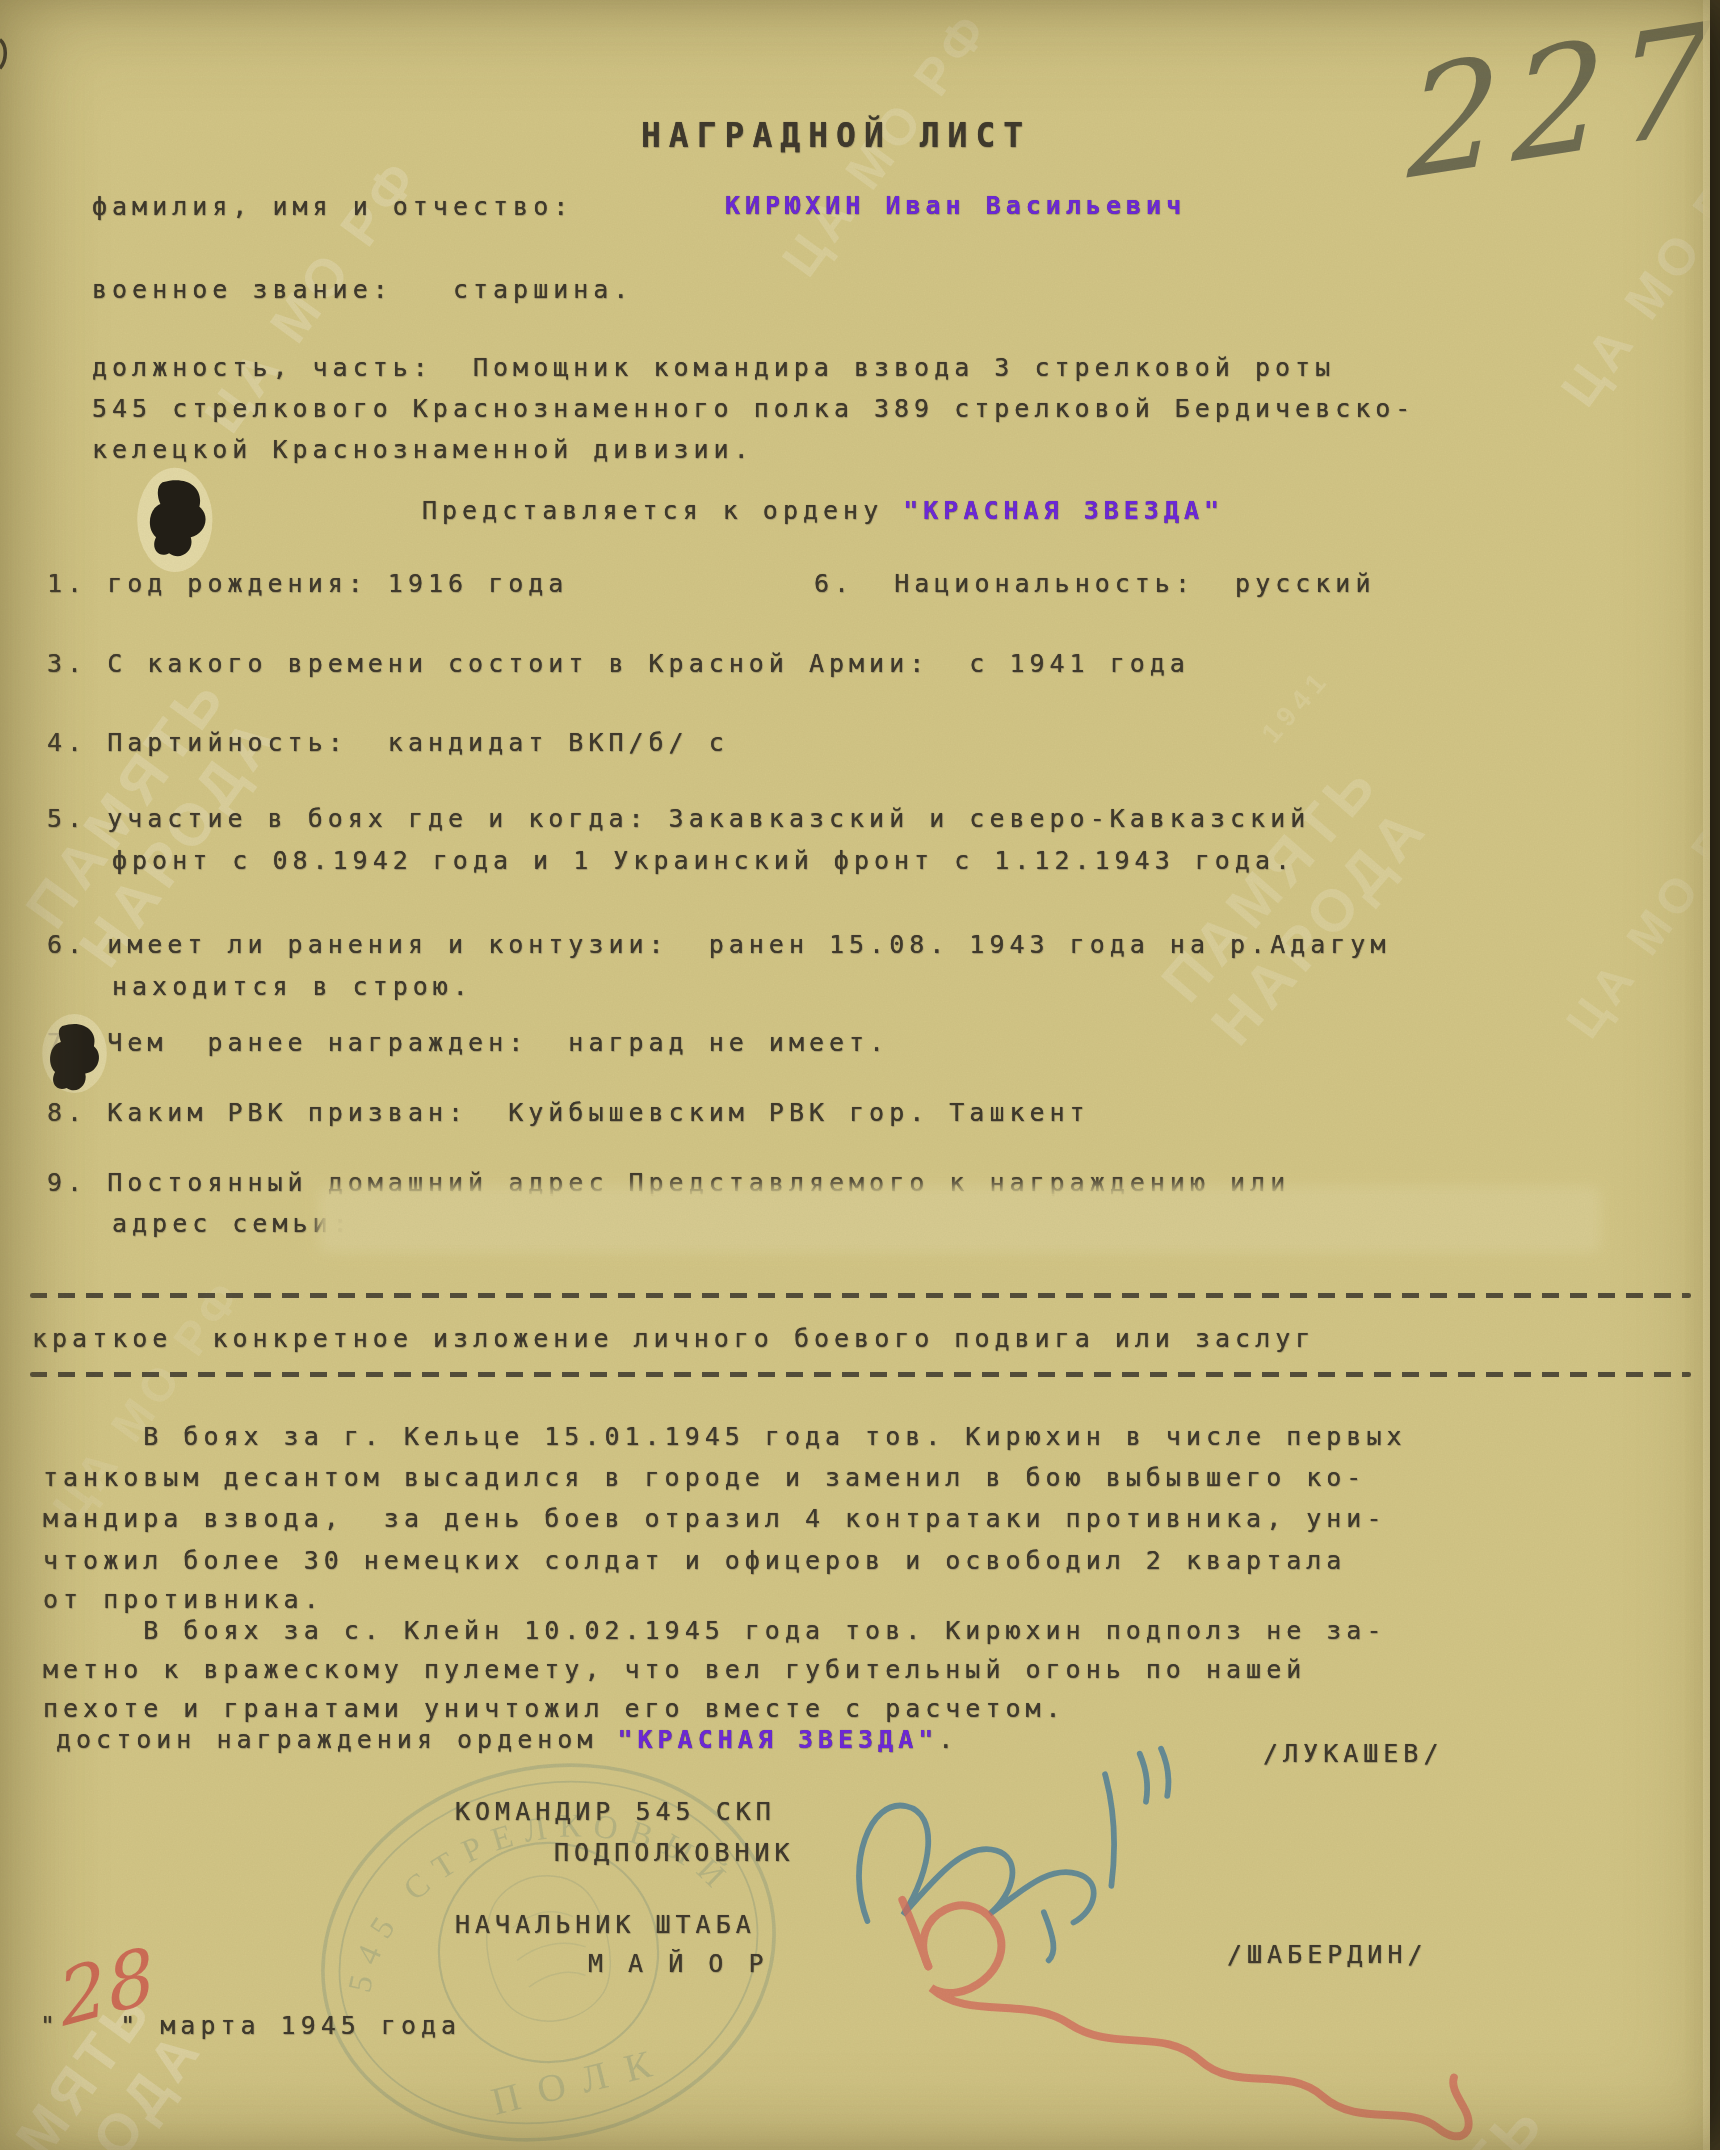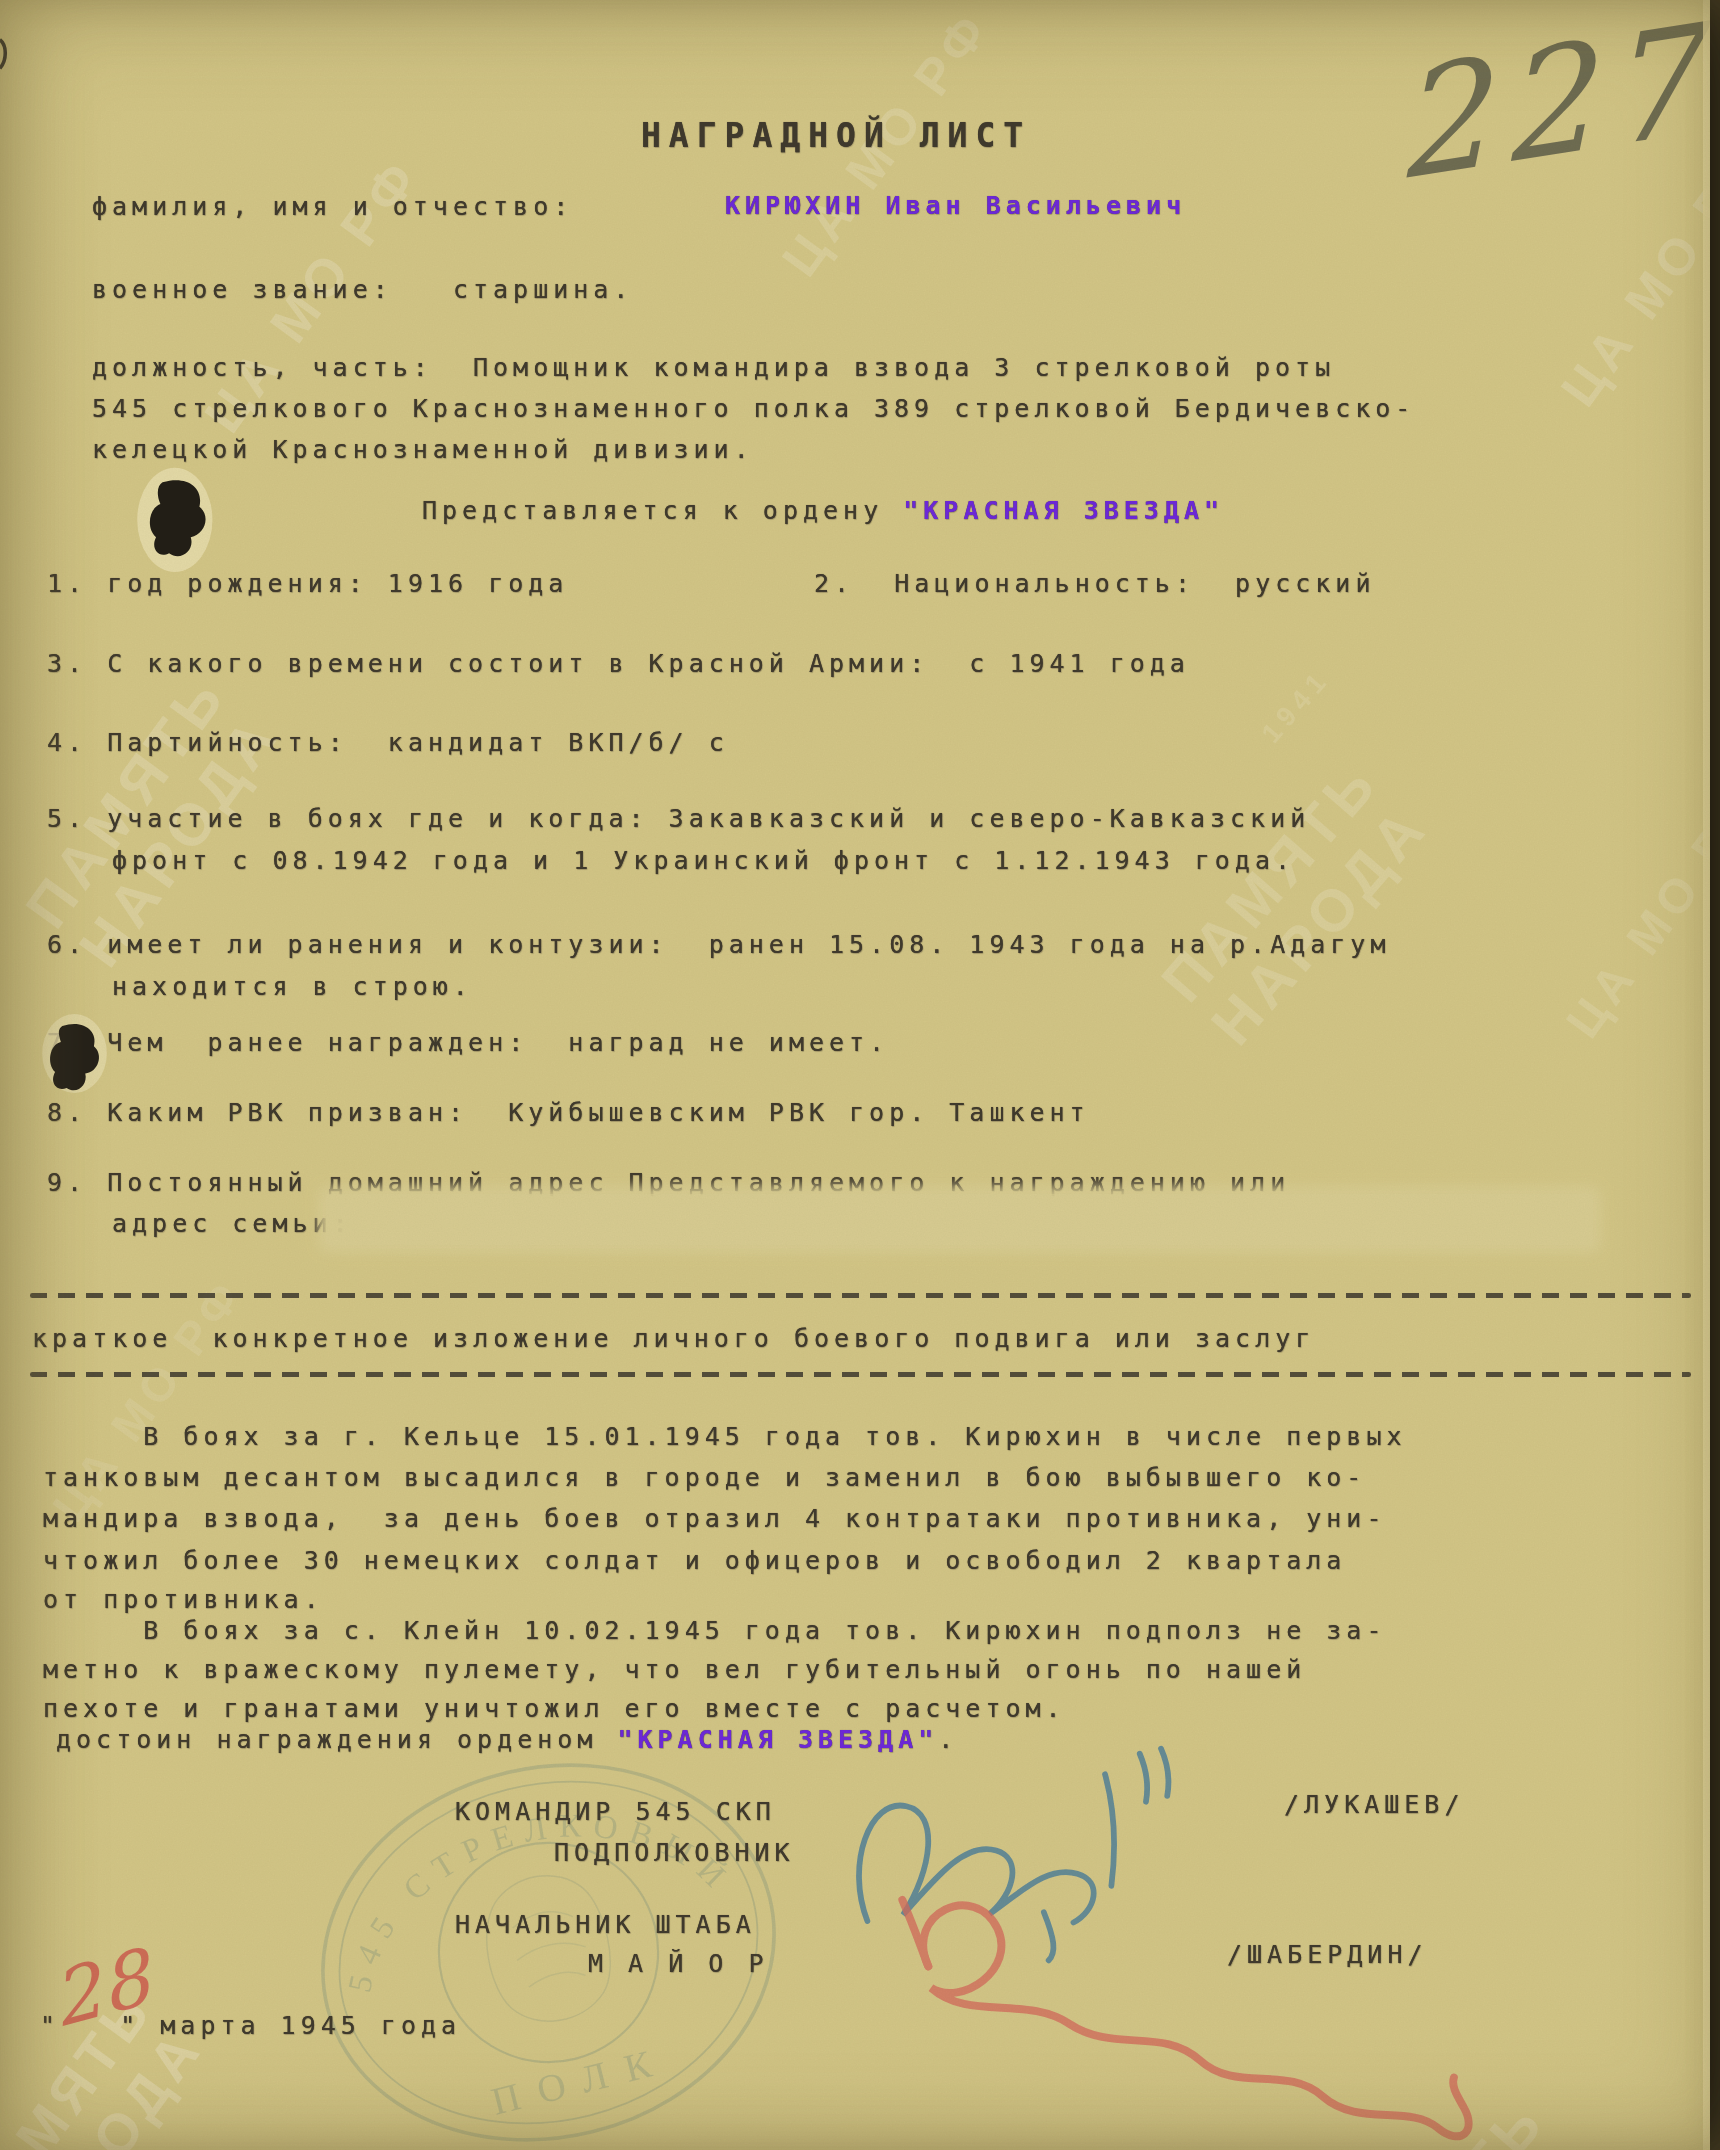--- a/index.html
+++ b/index.html
@@ -79,21 +79,21 @@
 
   <div class="tw" style="left:92px; top:276px;">военное звание:   старшина.</div>
 
   <div class="tw" style="left:92px; top:354px;">должность, часть:  Помощник командира взвода 3 стрелковой роты</div>
   <div class="tw" style="left:92px; top:395px;">545 стрелкового Краснознаменного полка 389 стрелковой Бердичевско-</div>
   <div class="tw" style="left:92px; top:436px;">келецкой Краснознаменной дивизии.</div>
 
   <div class="tw" style="left:422px; top:497px;"><span>Представляется к ордену </span><span class="b">"КРАСНАЯ ЗВЕЗДА"</span></div>
 
   <div class="tw" style="left:47px; top:570px;">1. год рождения: 1916 года</div>
-  <div class="tw" style="left:814px; top:570px;">2.  Национальность:  русский</div>
+  <div class="tw" style="left:814px; top:570px;">6.  Национальность:  русский</div>
   <div class="tw" style="left:47px; top:650px;">3. С какого времени состоит в Красной Армии:  с 1941 года</div>
   <div class="tw" style="left:47px; top:729px;">4. Партийность:  кандидат ВКП/б/ с</div>
   <div class="tw" style="left:47px; top:805px;">5. участие в боях где и когда: Закавказский и северо-Кавказский</div>
   <div class="tw" style="left:112px; top:847px;">фронт с 08.1942 года и 1 Украинский фронт с 1.12.1943 года.</div>
   <div class="tw" style="left:47px; top:931px;">6. имеет ли ранения и контузии:  ранен 15.08. 1943 года на р.Адагум</div>
   <div class="tw" style="left:112px; top:973px;">находится в строю.</div>
   <div class="tw" style="left:47px; top:1029px;">7. Чем  ранее награжден:  наград не имеет.</div>
   <div class="tw" style="left:47px; top:1099px;">8. Каким РВК призван:  Куйбышевским РВК гор. Ташкент</div>
   <div class="tw" style="left:47px; top:1169px;">9. Постоянный домашний адрес Представляемого к награждению или</div>
   <div class="tw" style="left:112px; top:1210px;">адрес семьи:</div>
@@ -109,21 +109,21 @@
   <div class="tw" style="left:43px; top:1505px;">мандира взвода,  за день боев отразил 4 контратаки противника, уни-</div>
   <div class="tw" style="left:43px; top:1547px;">чтожил более 30 немецких солдат и офицеров и освободил 2 квартала</div>
   <div class="tw" style="left:43px; top:1586px;">от противника.</div>
   <div class="tw" style="left:43px; top:1617px;">     В боях за с. Клейн 10.02.1945 года тов. Кирюхин подполз не за-</div>
   <div class="tw" style="left:43px; top:1656px;">метно к вражескому пулемету, что вел губительный огонь по нашей</div>
   <div class="tw" style="left:43px; top:1695px;">пехоте и гранатами уничтожил его вместе с расчетом.</div>
   <div class="tw" style="left:56px; top:1726px;"><span>достоин награждения орденом </span><span class="b">"КРАСНАЯ ЗВЕЗДА"</span><span>.</span></div>
 
   <div class="tw" style="left:455px; top:1798px;">КОМАНДИР 545 СКП</div>
   <div class="tw" style="left:554px; top:1839px;">ПОДПОЛКОВНИК</div>
-  <div class="tw" style="left:1263px; top:1791px;margin-left:21px;">/ЛУКАШЕВ/</div>
+  <div class="tw" style="left:1263px; top:1740px;">/ЛУКАШЕВ/</div>
 
   <div class="tw" style="left:455px; top:1911px;">НАЧАЛЬНИК ШТАБА</div>
   <div class="tw" style="left:588px; top:1950px;">М А Й О Р</div>
   <div class="tw" style="left:1227px; top:1941px;">/ШАБЕРДИН/</div>
 
   <div class="sig" style="left:823px; top:1728px; width:447px; height:238px; opacity:.8;">
     <svg width="447" height="238" viewBox="0 0 620 330" aria-hidden="true">
       <g stroke="#4a7d99" stroke-width="8" fill="none" stroke-linecap="round" transform="rotate(-4 310 165)">
         <path d="M55,250 C30,170 70,80 120,95 C165,108 150,185 105,245 C160,190 200,150 240,165 C275,178 262,225 225,252 C270,225 310,190 350,205 C385,218 372,258 340,272"></path>
         <path d="M300,255 C312,292 314,312 302,322"></path>

